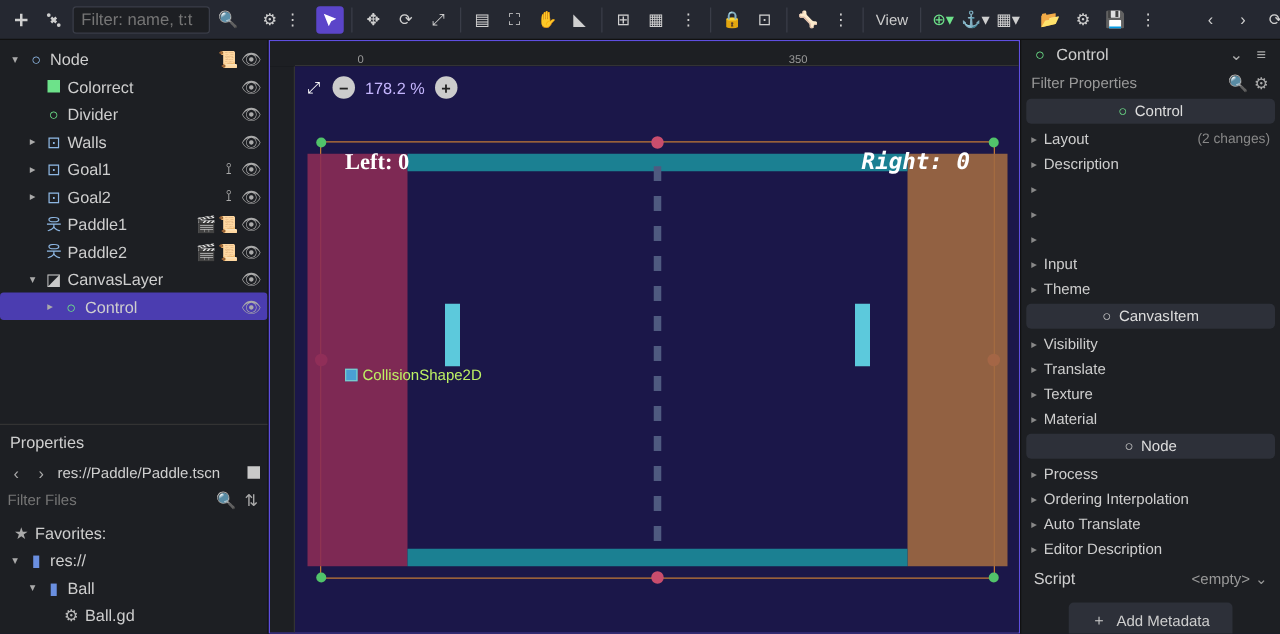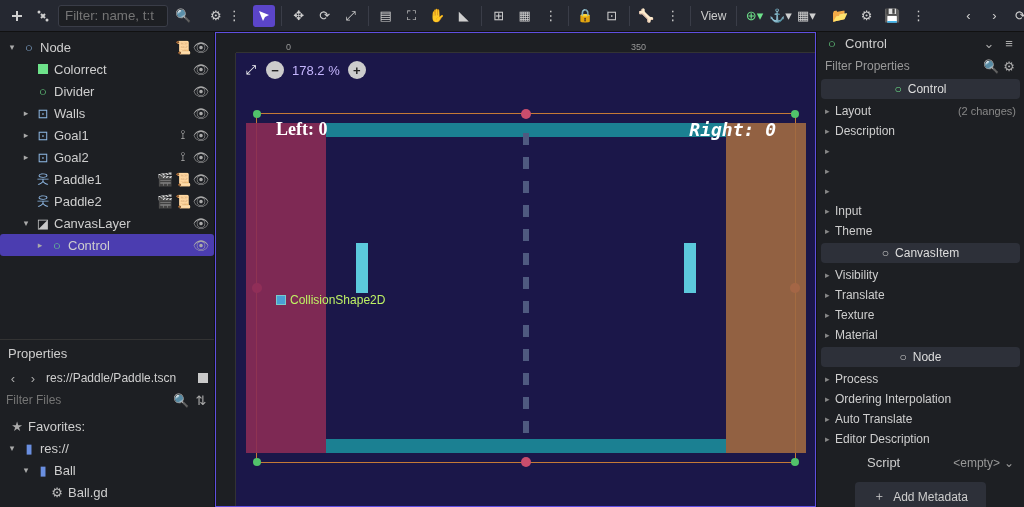--- a/index.html
+++ b/index.html
@@ -155,21 +155,21 @@
     border-radius: 4px; margin: 2px 4px;
   }
   .prop-row {
     display:flex; align-items:center; padding:2px 8px; height:20px;
     cursor:pointer;
   }
   .prop-chev { width:10px; color:#888; font-size:9px; }
   .prop-label { flex:1; font-size:12px; }
   .prop-note { color:#888; font-size:11px; }
   .script-row {
-    display:flex; align-items:center; padding:6px 10px; justify-content:space-between;margin-left:40px;
+    display:flex; align-items:center; padding:6px 10px; justify-content:space-between;
   }
   .script-val {
     color:#999; font-size:12px; display:flex; align-items:center; gap:4px;
   }
   .add-meta-btn {
     margin:6px auto; display:flex; align-items:center; gap:8px;
     padding:6px 18px; background:#2d3039; border-radius:4px; cursor:pointer;
     font-size:12px;
   }
   .square { width:10px; height:10px; display:inline-block; }

